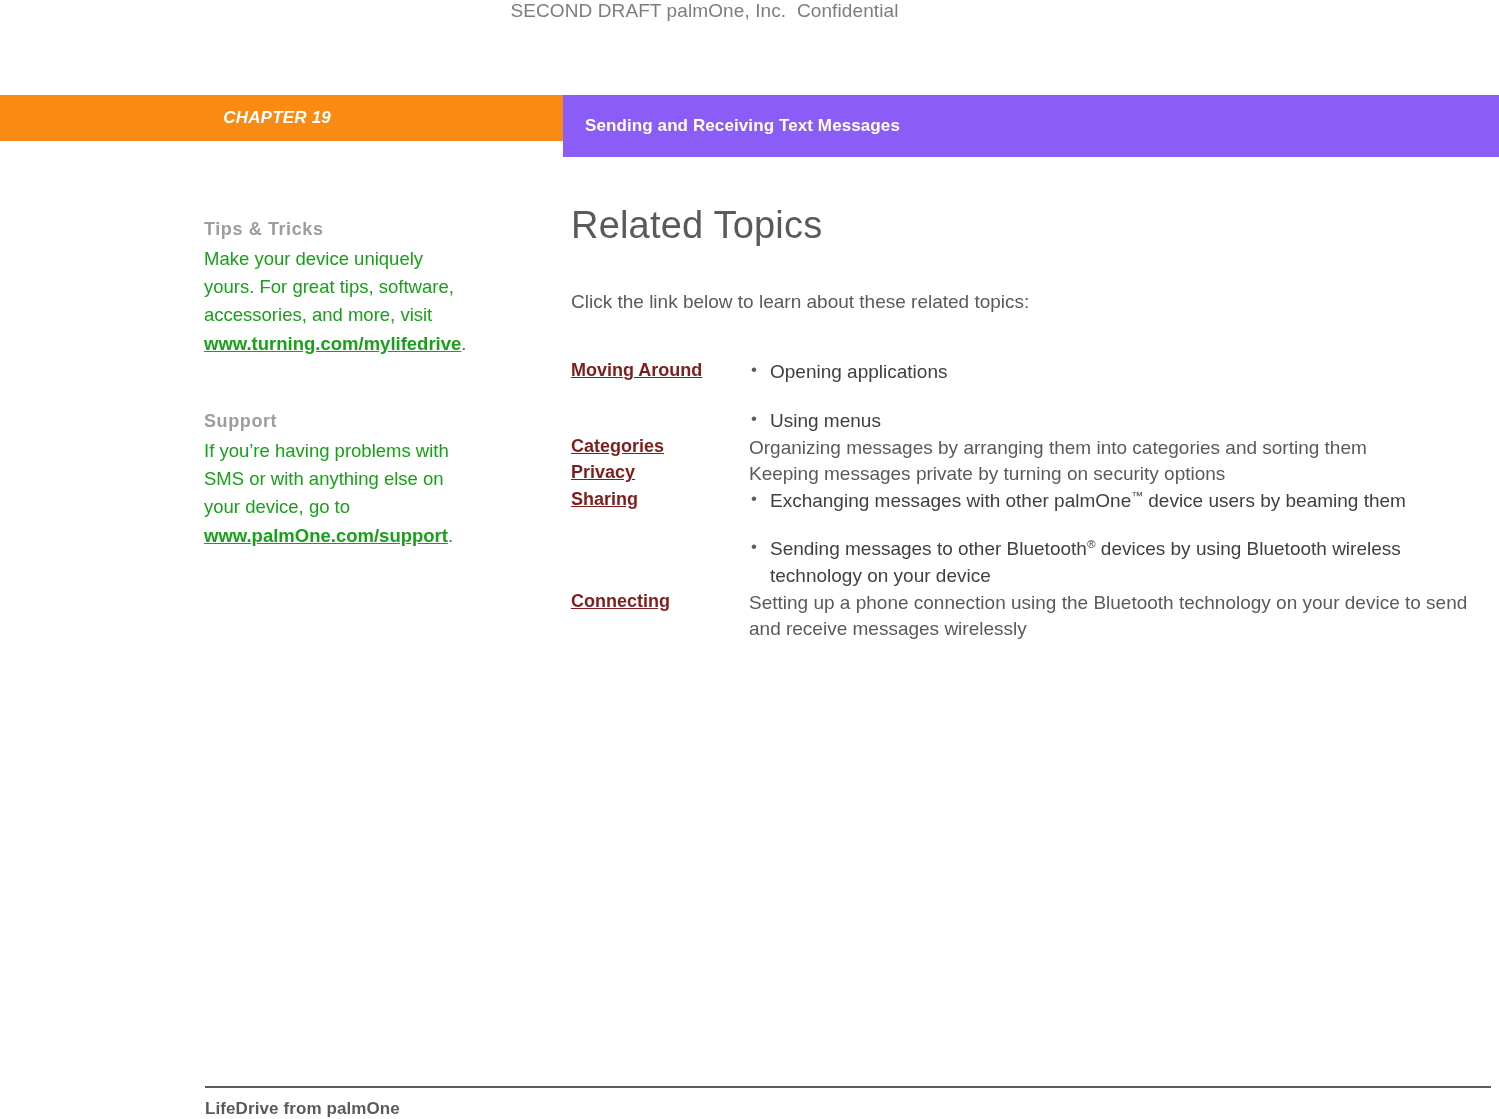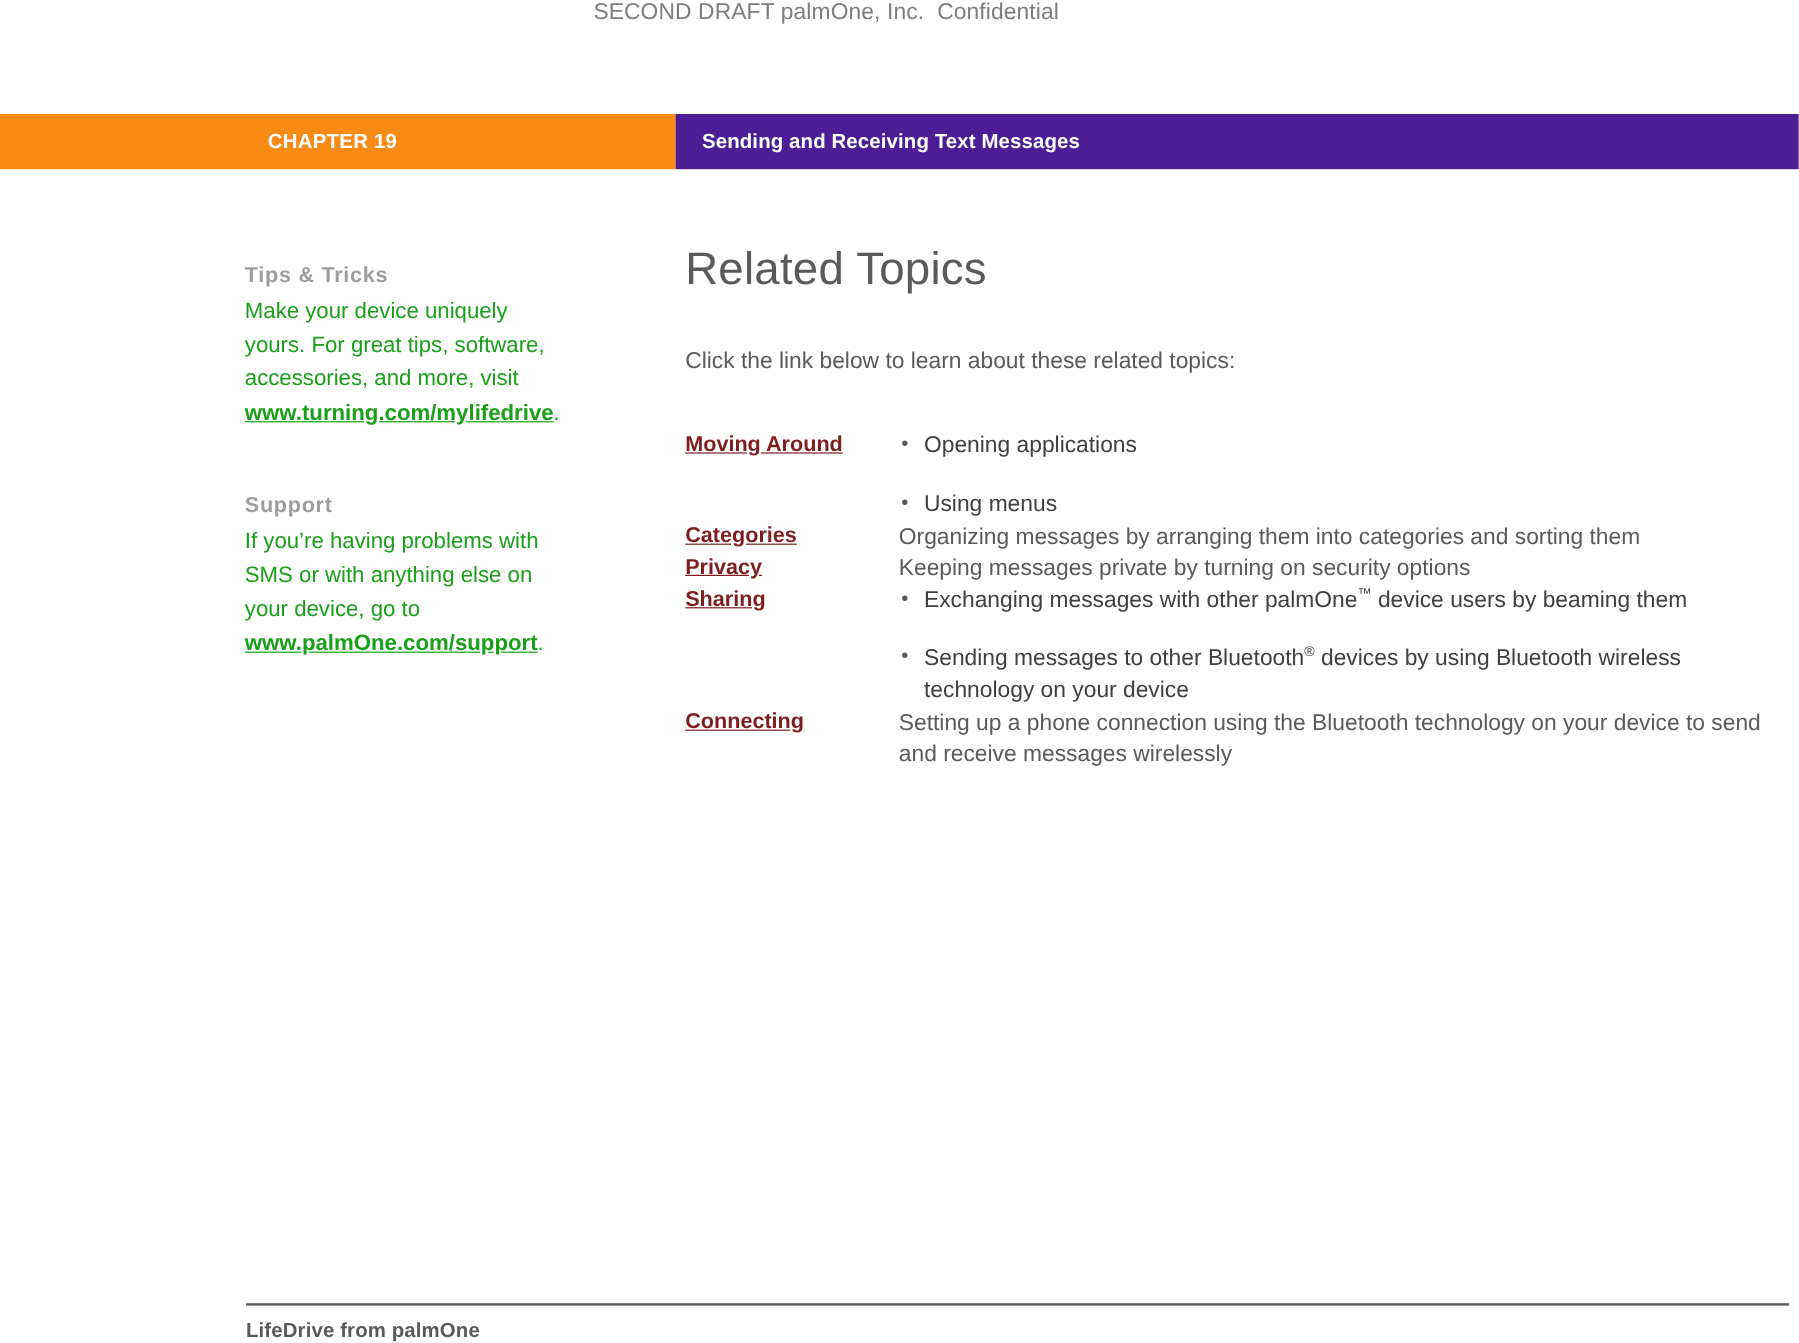--- a/index.html
+++ b/index.html
@@ -12,21 +12,21 @@
     background: #ffffff;
     font-family: "Liberation Sans", sans-serif;
     position: relative;
     overflow: hidden;
   }
 
   
   .draft-line {
     position: absolute;
     top: 0px;
-    left: 0;
+    left: 16px;
     width: 1377px;
     text-align: center;
     font-size: 19px;
     color: #7d7d7d;
     letter-spacing: 0.1px;
     white-space: pre;
   }
 
   
   .header-bar {
@@ -39,32 +39,33 @@
   }
   .header-chapter {
     width: 563px;
     height: 46px;
     background: #F98A14;
     display: flex;
     align-items: center;
     justify-content: flex-end;
     box-sizing: border-box;
     padding-right: 232px;
+    font-style: italic;
   }
   .header-chapter-label {
     color: #ffffff;
     font-size: 17px;
     font-weight: bold;
     letter-spacing: 0.2px;
     white-space: nowrap;
   }
   .header-topic {
     flex: 1;
-    height: 46px;
-    background: #4c1d95;
+    height: 62px;
+    background: #8b5cf6;
     display: flex;
     align-items: center;
     box-sizing: border-box;
     padding-left: 22px;
   }
   .header-topic-label {
     color: #ffffff;
     font-size: 17px;
     font-weight: bold;
     letter-spacing: 0.1px;

